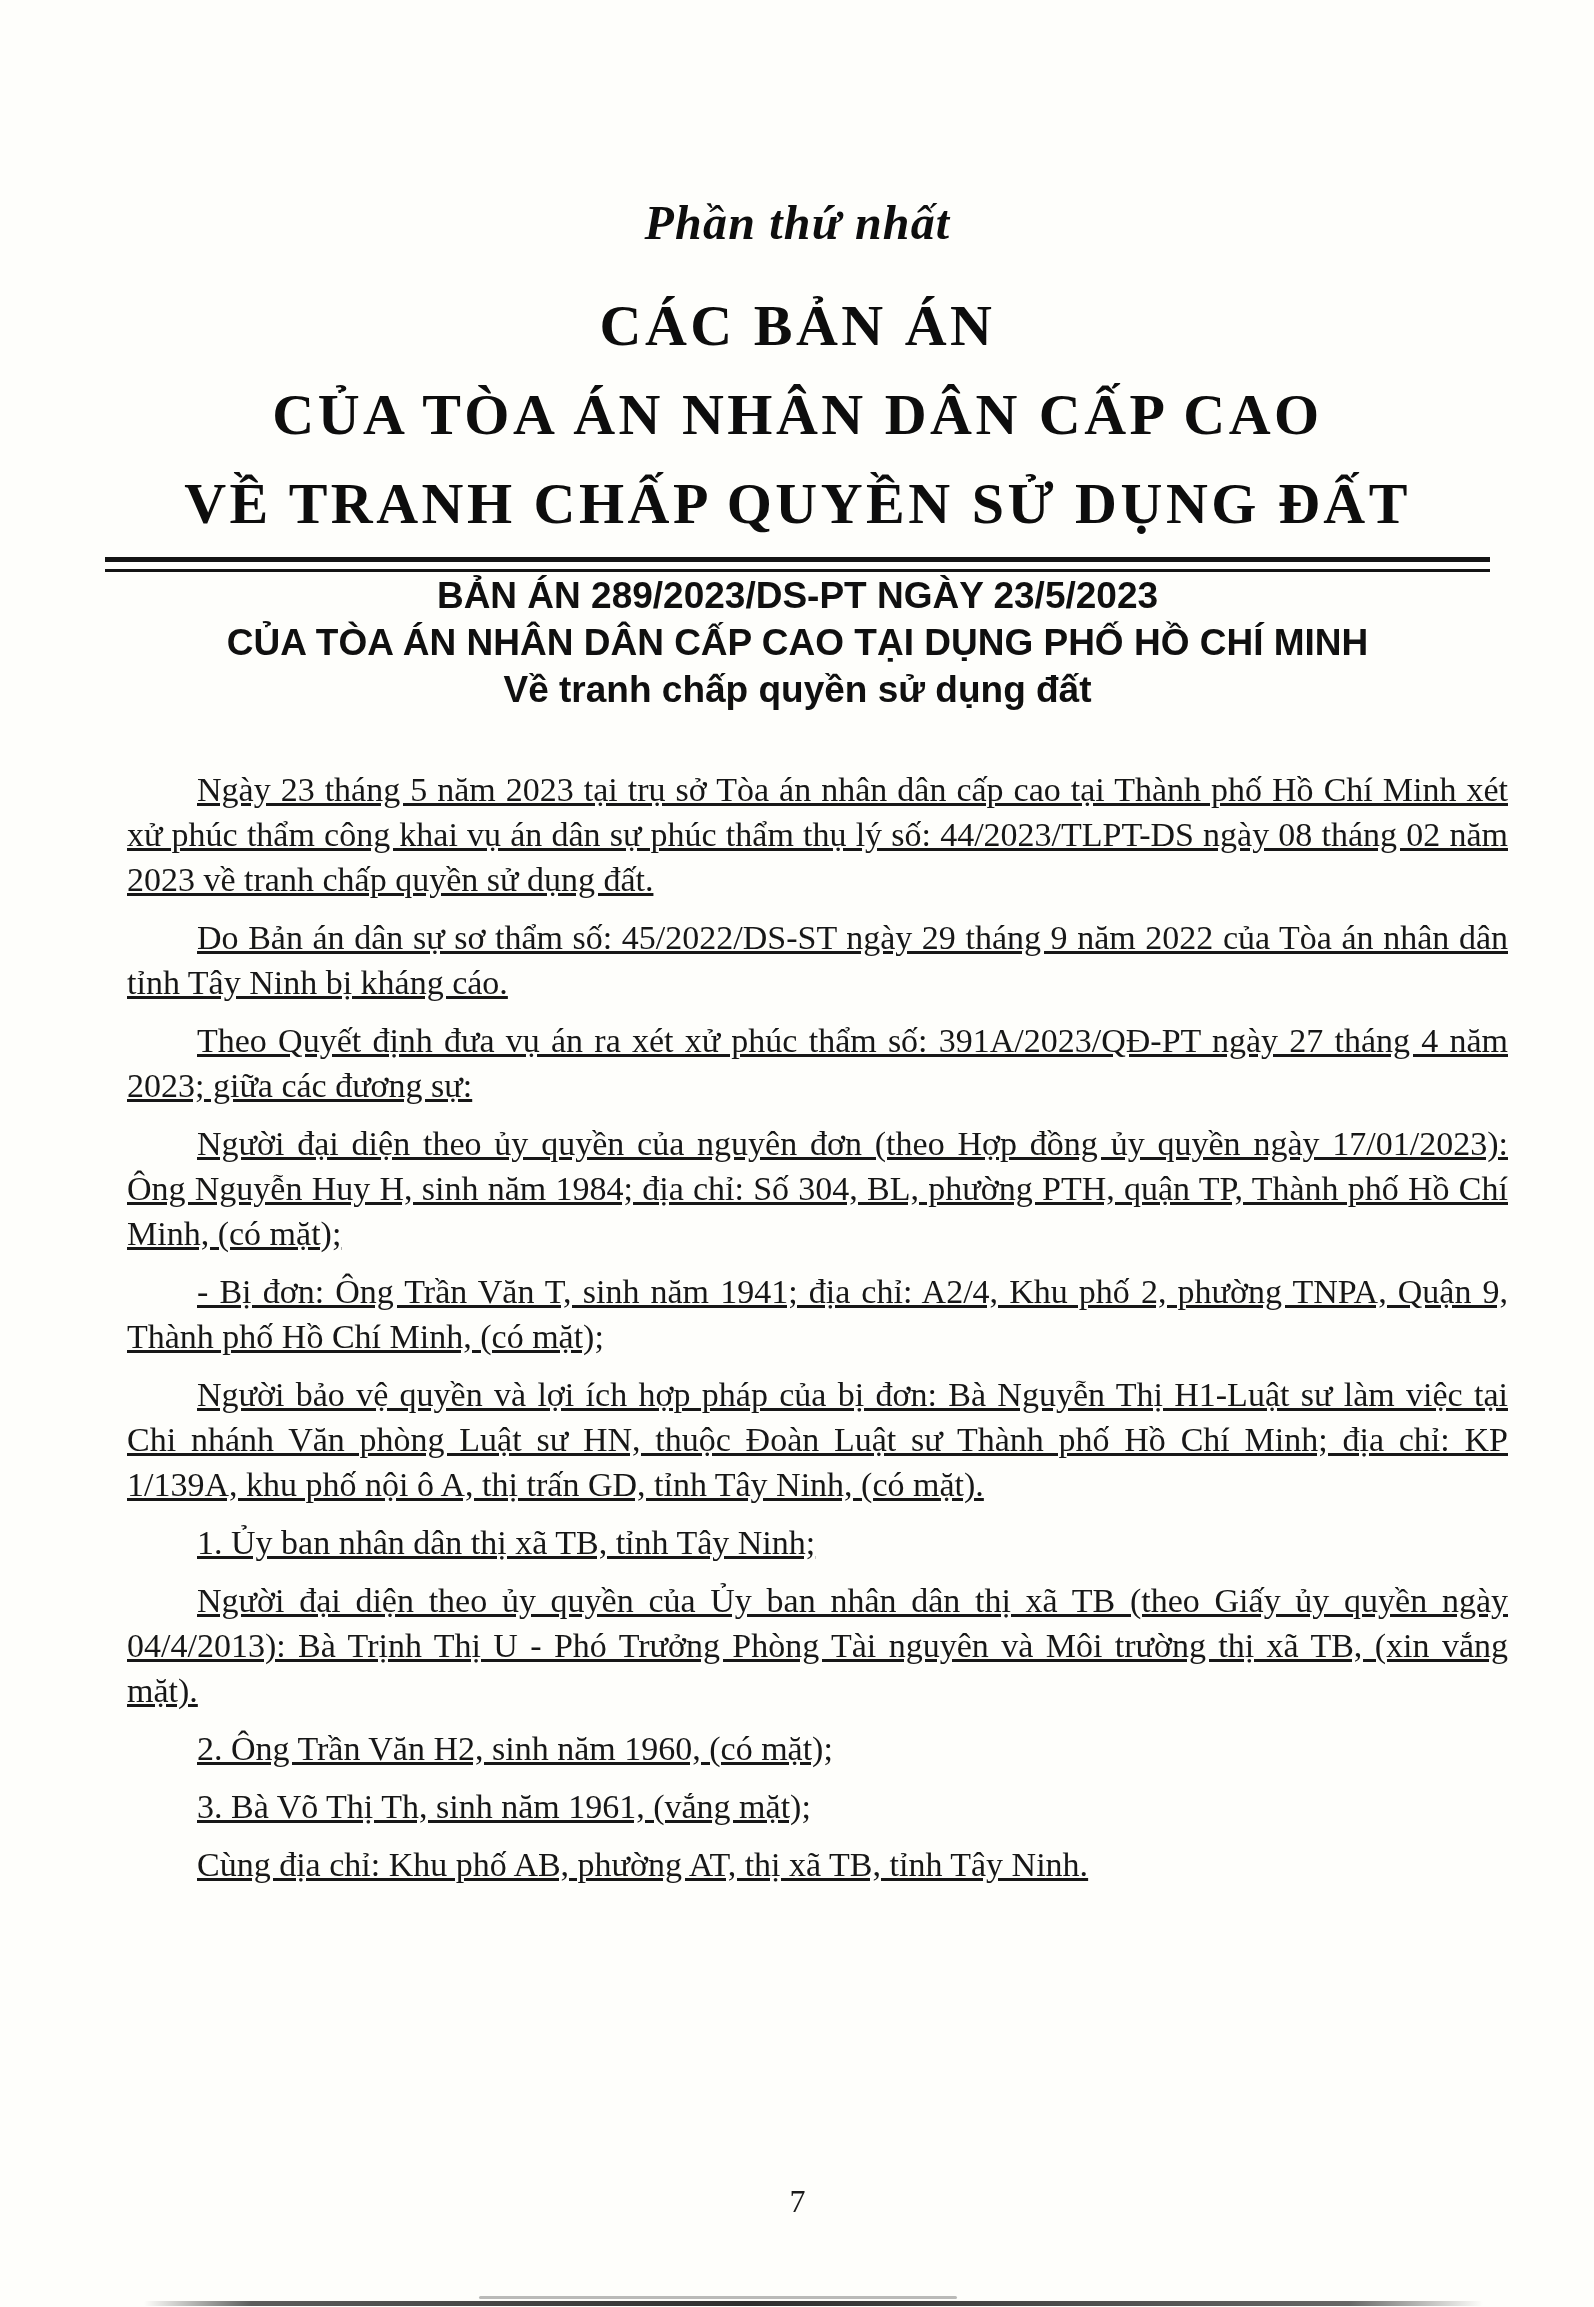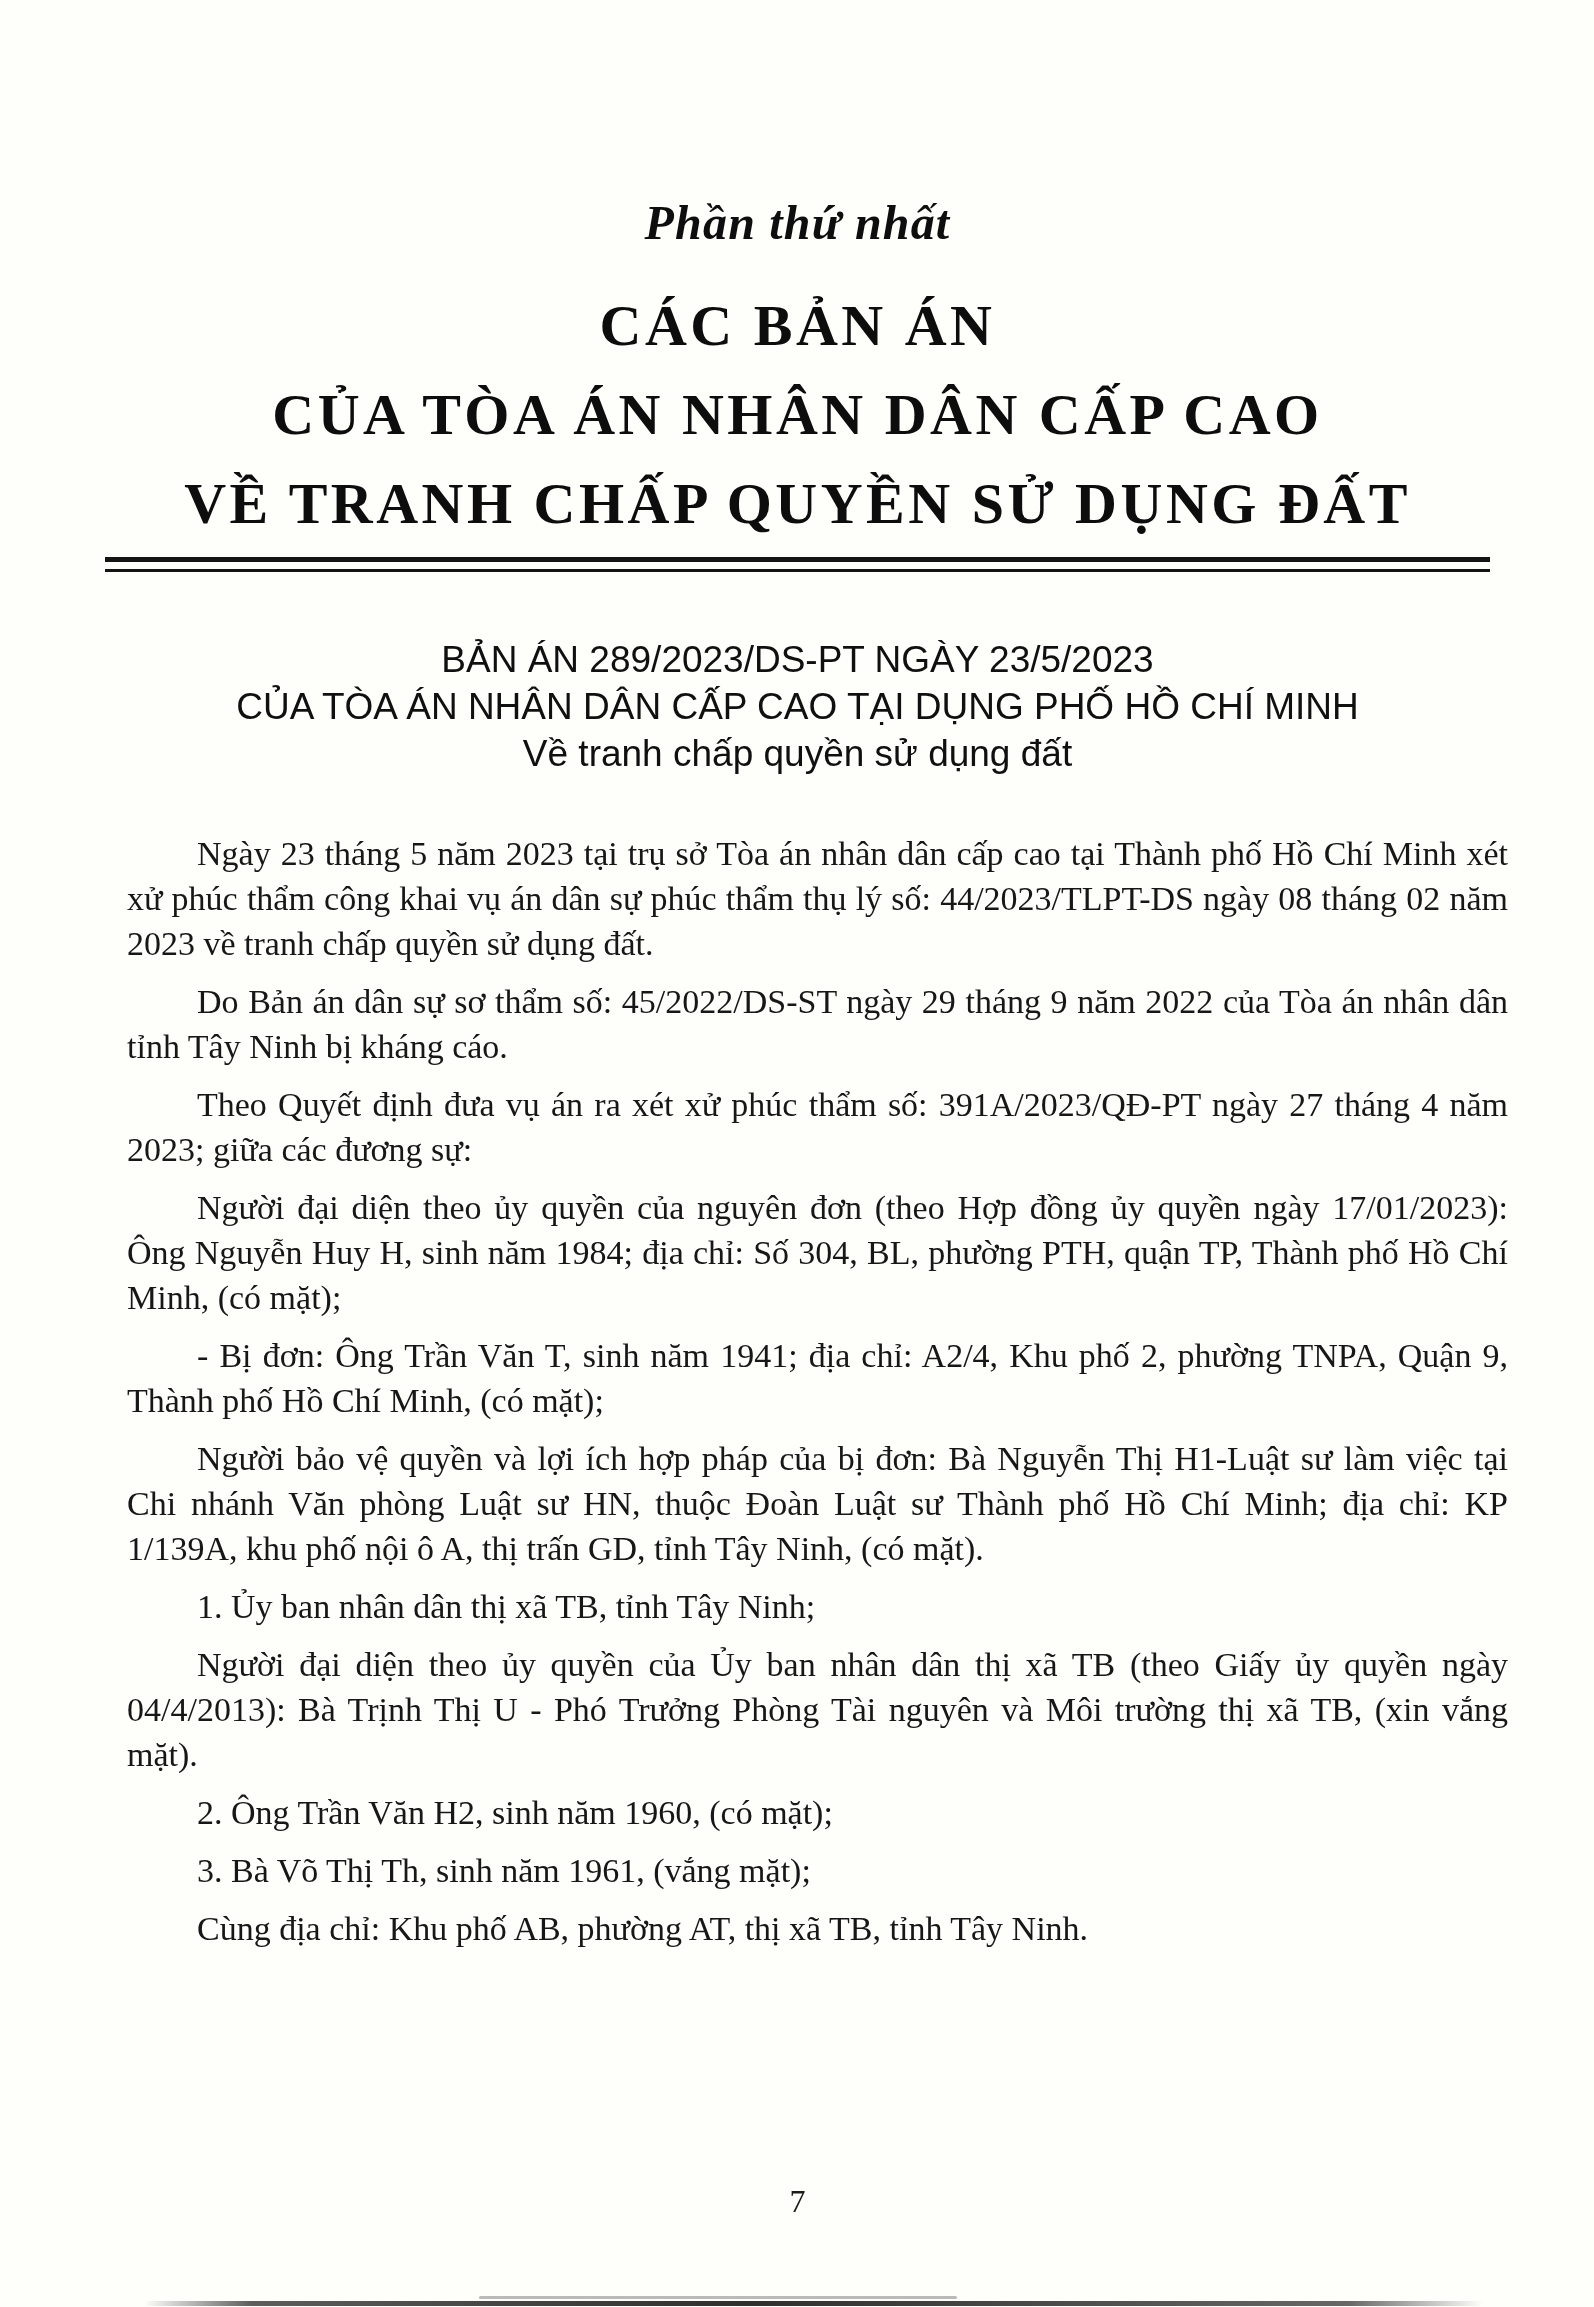--- a/index.html
+++ b/index.html
@@ -48,41 +48,41 @@
     background: #141414;
   }
   .double-rule .rule-bottom {
     height: 2.9px;
     margin-top: 7px;
     background: #141414;
   }
 
   
   .case-heading {
-    margin-top: 64px;
     text-align: center;
     font-family: "Liberation Sans", sans-serif;
-    font-weight: normal;
+    font-weight: bold;
     font-size: 37px;
     line-height: 47px;
     color: #101010;
   }
 
   
   .body-text {
     margin-top: 54px;
     padding: 0 87px 0 127px;
     font-size: 34px;
     line-height: 45px;
     text-align: justify;
     color: #171717;
   }
   .body-text p {
     margin: 0 0 13px 0;
     text-indent: 70px;
+    text-decoration: underline;
   }
 
   
   .page-number {
     position: absolute;
     bottom: 87px;
     left: 0;
     width: 100%;
     text-align: center;
     font-size: 32px;

